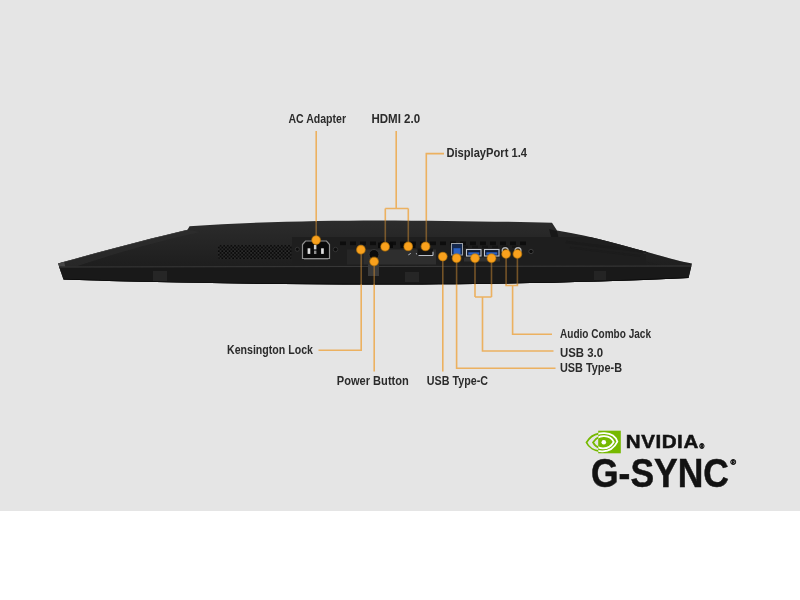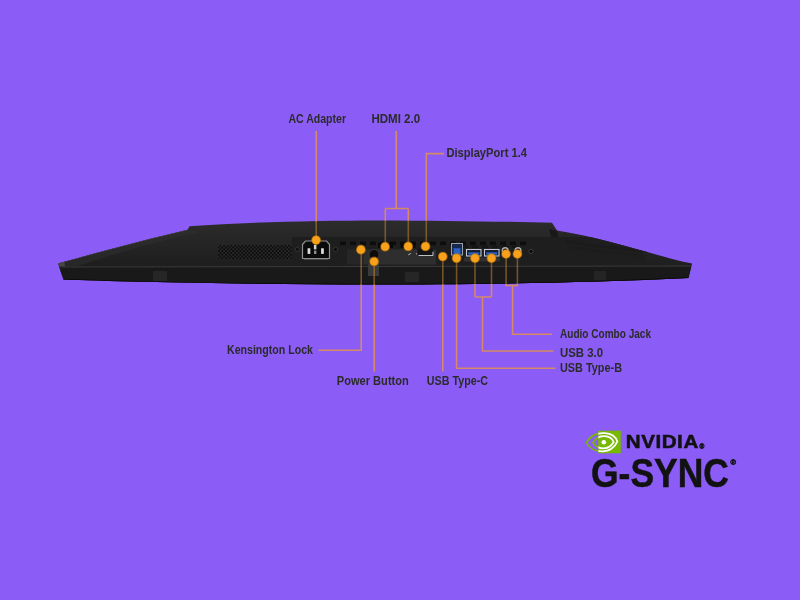--- a/index.html
+++ b/index.html
@@ -1,16 +1,16 @@
 <!DOCTYPE html>
 <html><head>
 <meta charset="utf-8">
 <style>
   html,body{margin:0;padding:0;background:#ffffff;}
-  #page{position:relative;width:800px;height:600px;background:#8b5cf6;overflow:hidden;
+  #page{position:relative;width:800px;height:511px;background:#e5e5e5;overflow:hidden;
         font-family:"Liberation Sans", sans-serif;}
 </style>
 </head>
 <body>
 <div id="page">
 <svg width="800" height="600" viewBox="0 0 800 600">
   <defs>
     <pattern id="grille" width="3.6" height="3.6" patternUnits="userSpaceOnUse">
       <rect width="3.6" height="3.6" fill="#2a2a2a"></rect>
       <circle cx="1" cy="1" r="1" fill="#060606"></circle>

